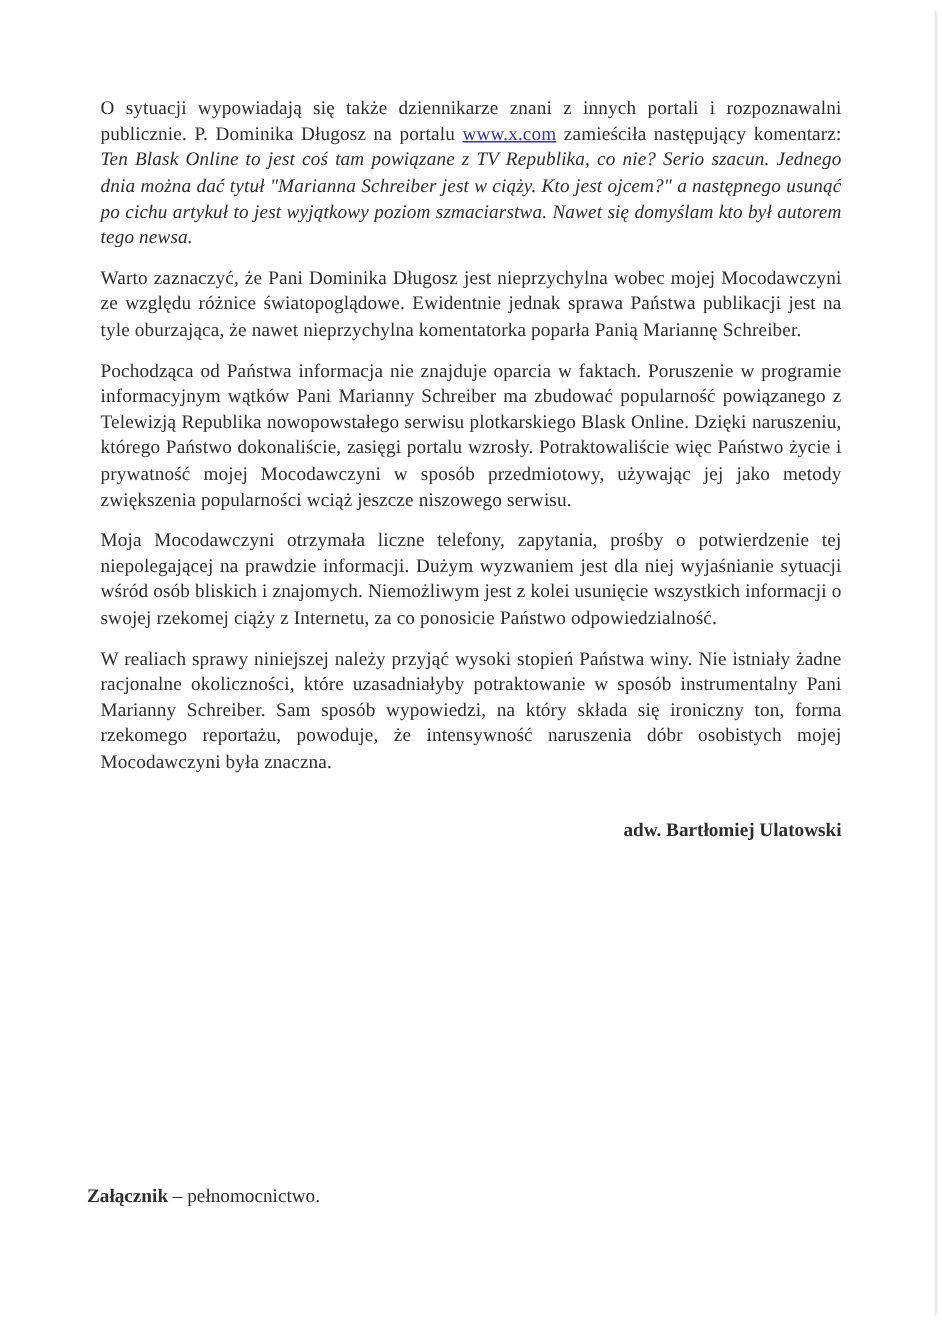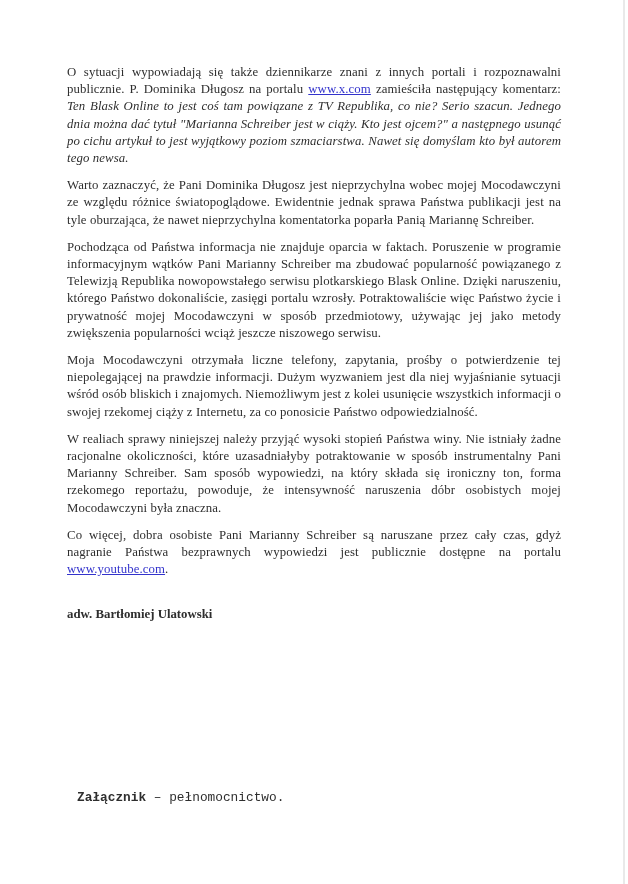--- a/index.html
+++ b/index.html
@@ -1,15 +1,15 @@
 <!DOCTYPE html>
 <html lang="pl"><head>
 <meta charset="utf-8">
 <style>
-  * { margin: 0; padding: 0; box-sizing: border-box; }
+  * { margin: 0; padding: 0; box-sizing: border-box; border-radius: 19px; }
   html, body { background: #ffffff; }
   body {
     width: 628px;
     height: 884px;
     position: relative;
     font-family: "Liberation Serif", "DejaVu Serif", serif;
     color: #2e2e2e;
     overflow: hidden;
   }
   .page {
@@ -42,51 +42,49 @@
   .italic { font-style: italic; }
   a.doc-link {
     color: #3333cc;
     text-decoration: underline;
     cursor: pointer;
   }
   .signature {
     font-size: 12.8px;
     line-height: 17.2px;
     font-weight: bold;
-    text-align: left;
+    text-align: right;
     margin-top: 28px;
   }
   .attachment {
     position: absolute;
-    left: 77px;
+    left: 58px;
     top: 789px;
     width: 494px;
     font-size: 12.8px;
     line-height: 17.2px;
-    font-family: Liberation Mono, monospace;
   }
   .attachment .label { font-weight: bold; }
 </style>
 </head>
 <body>
 
 <div class="page">
   <div class="text-block">
 
     <p class="para"><span>O sytuacji wypowiadają się także dziennikarze znani z innych portali i rozpoznawalni publicznie. P. Dominika Długosz na portalu </span><a class="doc-link">www.x.com</a><span> zamieściła następujący komentarz: </span><span class="italic">Ten Blask Online to jest coś tam powiązane z TV Republika, co nie? Serio szacun. Jednego dnia można dać tytuł "Marianna Schreiber jest w ciąży. Kto jest ojcem?" a następnego usunąć po cichu artykuł to jest wyjątkowy poziom szmaciarstwa. Nawet się domyślam kto był autorem tego newsa.</span></p>
 
     <p class="para">Warto zaznaczyć, że Pani Dominika Długosz jest nieprzychylna wobec mojej Mocodawczyni ze względu różnice światopoglądowe. Ewidentnie jednak sprawa Państwa publikacji jest na tyle oburzająca, że nawet nieprzychylna komentatorka poparła Panią Mariannę Schreiber.</p>
 
     <p class="para">Pochodząca od Państwa informacja nie znajduje oparcia w faktach. Poruszenie w programie informacyjnym wątków Pani Marianny Schreiber ma zbudować popularność powiązanego z Telewizją Republika nowopowstałego serwisu plotkarskiego Blask Online. Dzięki naruszeniu, którego Państwo dokonaliście, zasięgi portalu wzrosły. Potraktowaliście więc Państwo życie i prywatność mojej Mocodawczyni w sposób przedmiotowy, używając jej jako metody zwiększenia popularności wciąż jeszcze niszowego serwisu.</p>
 
     <p class="para">Moja Mocodawczyni otrzymała liczne telefony, zapytania, prośby o potwierdzenie tej niepolegającej na prawdzie informacji. Dużym wyzwaniem jest dla niej wyjaśnianie sytuacji wśród osób bliskich i znajomych. Niemożliwym jest z kolei usunięcie wszystkich informacji o swojej rzekomej ciąży z Internetu, za co ponosicie Państwo odpowiedzialność.</p>
 
     <p class="para bold">W realiach sprawy niniejszej należy przyjąć wysoki stopień Państwa winy. Nie istniały żadne racjonalne okoliczności, które uzasadniałyby potraktowanie w sposób instrumentalny Pani Marianny Schreiber. Sam sposób wypowiedzi, na który składa się ironiczny ton, forma rzekomego reportażu, powoduje, że intensywność naruszenia dóbr osobistych mojej Mocodawczyni była znaczna.</p>
 
-    <p class="para"><span>Co więcej, dobra osobiste Pani Marianny Schreiber są naruszane przez cały czas, gdyż nagranie Państwa bezprawnych wypowiedzi jest publicznie dostępne na portalu </span><a class="doc-link">www.youtube.com</a><span>.</span></p>
 
 
     <div class="signature">adw. Bartłomiej Ulatowski</div>
 
   </div>
 
   <div class="attachment"><span class="label">Załącznik</span><span> – pełnomocnictwo.</span></div>
 
   <div class="page-edge"></div>
 </div>

